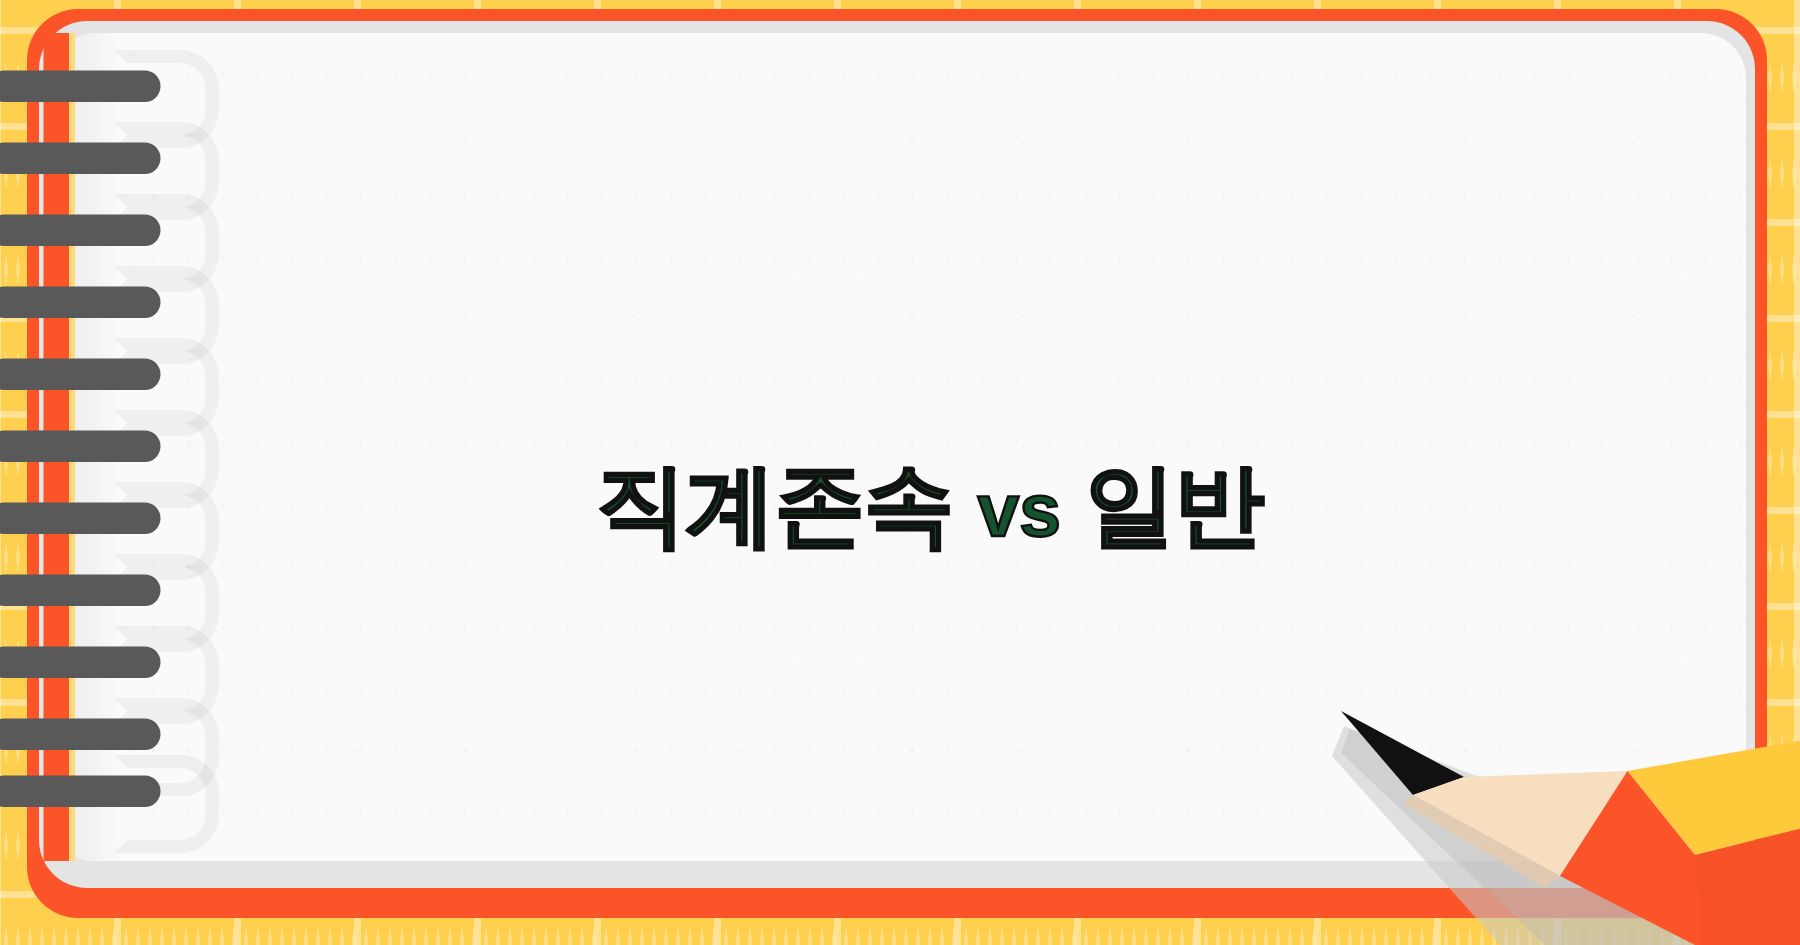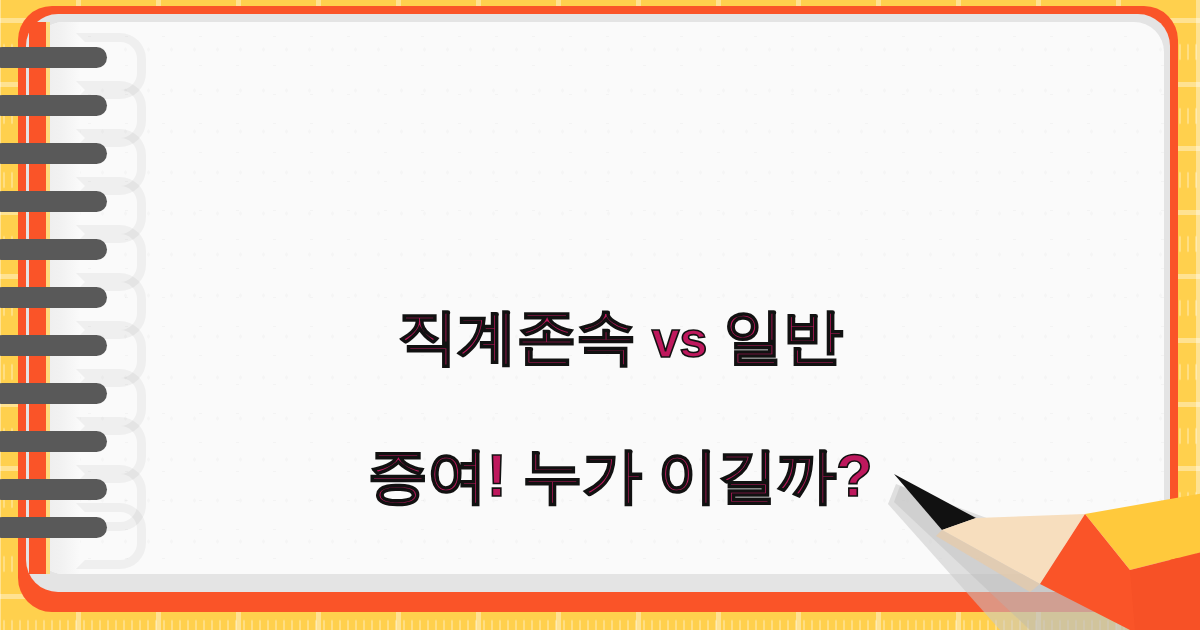--- a/index.html
+++ b/index.html
@@ -75,21 +75,21 @@
     position:absolute;left:76px;width:52px;height:48px;
     border:9px solid rgba(0,0,0,.045);
     border-left-color:transparent;
     border-radius:0 26px 26px 0;
   }
 
   
   .title{
     position:absolute;left:0;right:0;top:232px;
     text-align:center;
-    color:#be185d;
+    color:#14532d;
     font-family:"Liberation Sans","DejaVu Sans",sans-serif;
     font-weight:700;
     font-size:60px;
     line-height:1.16;
     letter-spacing:-0.5px;
     -webkit-text-stroke:1.6px #111111;
     padding-left:40px;
     white-space:pre-line;
   }
   .title .vs{font-size:50px;letter-spacing:0px;}
@@ -111,21 +111,20 @@
   <div class="cover-red"></div>
   <div class="cover-gray"></div>
 
   <div class="page-white">
     <div class="page-noise"></div>
     <div class="page-edge-shade"></div>
   </div>
 
   <div class="title">
     <span><span>직계존속 </span><span class="vs">vs</span><span> 일반</span></span><br>
-    <span>증여! 누가 이길까?</span>
   </div>
 
   <div id="spiral">
     <div class="spine"></div>
     <div class="spine-hl"></div>
   <div class="ring-shadow" style="top: 33px;"></div>
       <div class="ring" style="top: 47px;"></div>
       <div class="ring-shadow" style="top: 81px;"></div>
       <div class="ring" style="top: 95px;"></div>
       <div class="ring-shadow" style="top: 129px;"></div>

